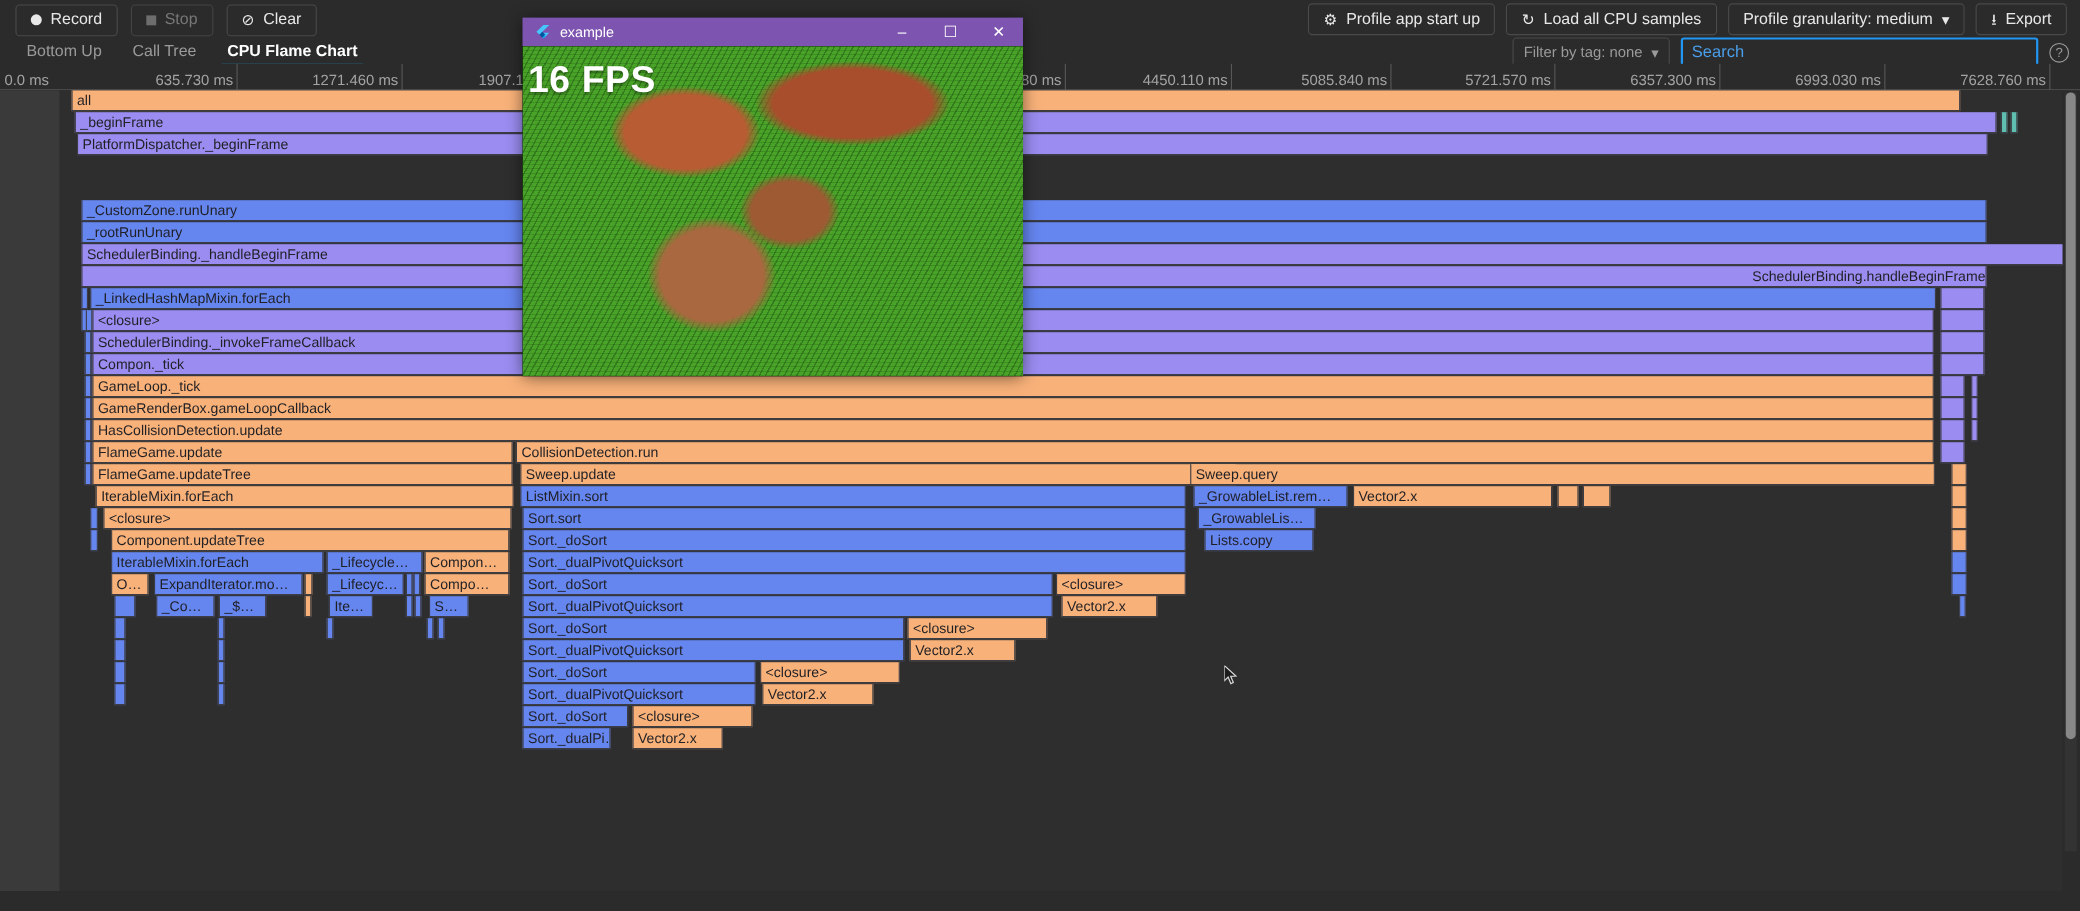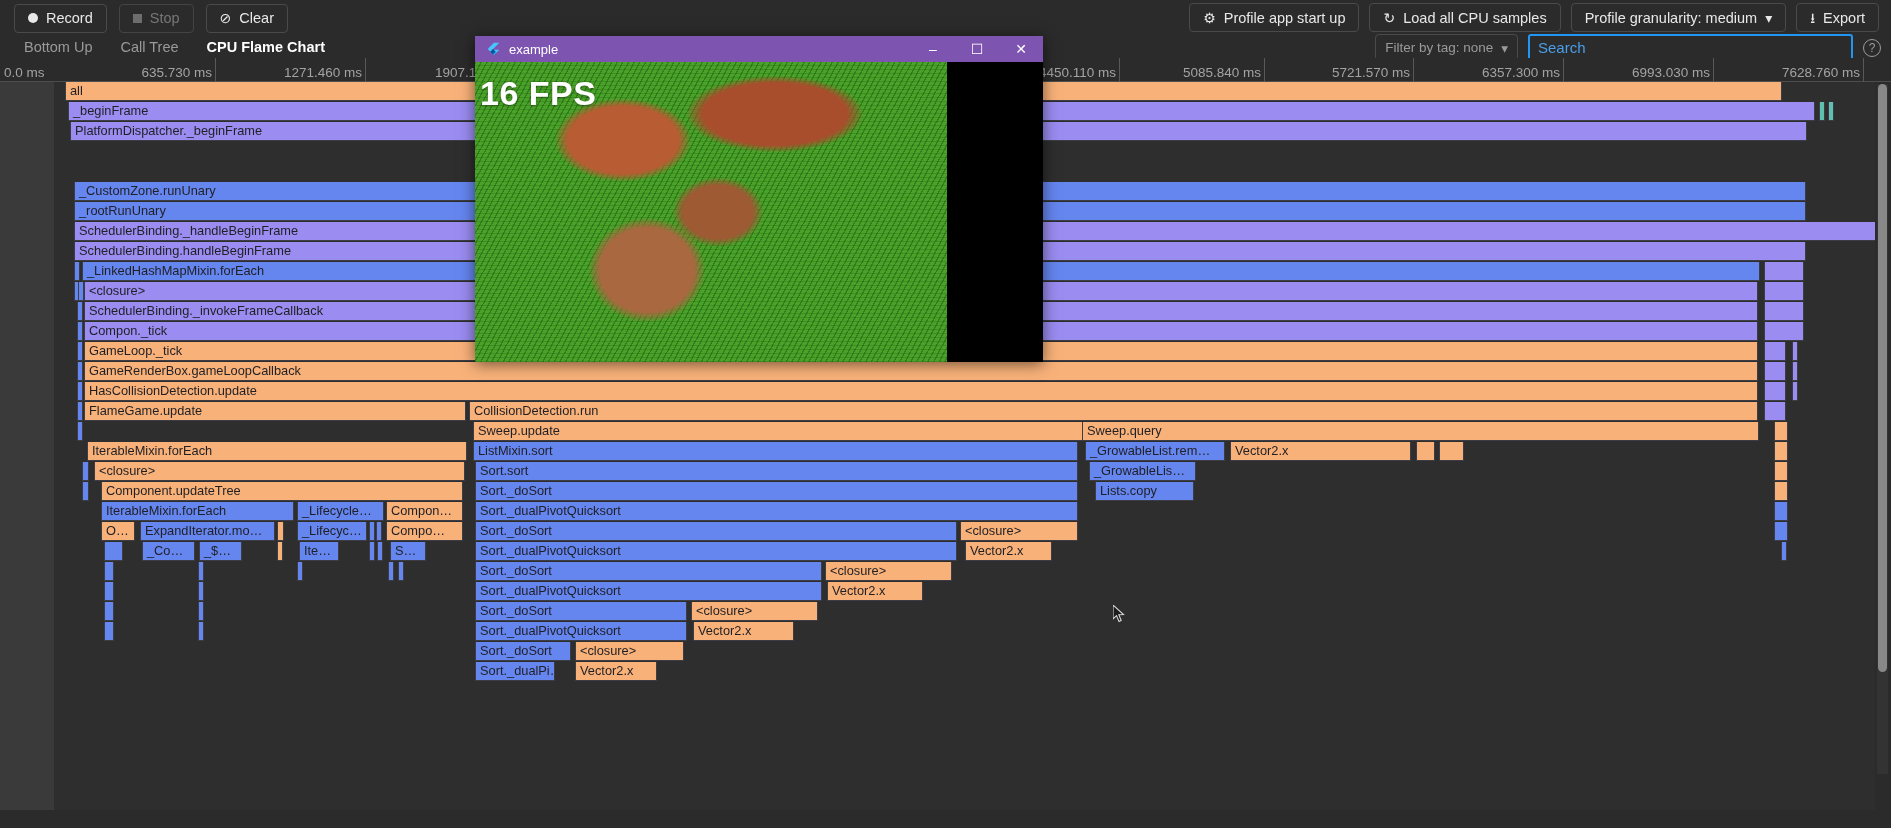--- a/index.html
+++ b/index.html
@@ -118,23 +118,22 @@
   }
 
   
   .bottom-strip {
     position: absolute; left: 0; bottom: 0; width: 1891px; height: 18px;
     background: #2b2b2b;
   }
 
   
   .winwrap {
-    position: absolute; left: 475px; top: 16px; width: 568px; height: 326px;
+    position: absolute; left: 475px; top: 16px; width: 455px; height: 326px;
     box-shadow: 0 2px 14px rgba(0,0,0,.55);
-    margin-top: 20px;
   }
   .win-title {
     height: 26px; background: #7d54b0; display: flex; align-items: center;
     padding-left: 10px; gap: 9px; position: relative;
   }
   .win-title .ttl { color: #fff; font-size: 13px; }
   .win-ctrls {
     position: absolute; right: 0; top: 0; height: 26px; display: flex;
   }
   .win-ctrl {
@@ -290,21 +289,21 @@
       <div class="row" style="top: 100px;">
         <div class="seg c-blue" style="left: 74px; width: 1732px;">_CustomZone.runUnary</div>
       </div>
       <div class="row" style="top: 120px;">
         <div class="seg c-blue" style="left: 74px; width: 1732px;">_rootRunUnary</div>
       </div>
       <div class="row" style="top: 140px;">
         <div class="seg c-purple" style="left: 74px; width: 1888px;">SchedulerBinding._handleBeginFrame</div>
       </div>
       <div class="row" style="top: 160px;">
-        <div class="seg c-purple" style="left: 74px; width: 1732px;">SchedulerBinding.handleBeginFrame</div>
+        <div class="seg c-purple" style="left: 74px; width: 1732px; text-align: right;">SchedulerBinding.handleBeginFrame</div>
       </div>
       <div class="row" style="top: 180px;">
         <div class="seg c-blue" style="left: 74px; width: 6px;"></div>
         <div class="seg c-blue" style="left: 82px; width: 1678px;">_LinkedHashMapMixin.forEach</div>
         <div class="seg c-purple" style="left: 1764px; width: 40px;"></div>
       </div>
       <div class="row" style="top: 200px;">
         <div class="seg c-blue" style="left: 74px; width: 4px;"></div>
         <div class="seg c-blue" style="left: 78px; width: 4px;"></div>
         <div class="seg c-purple" style="left: 84px; width: 1674px;">&lt;closure&gt;</div>
@@ -339,20 +338,21 @@
         <div class="seg c-purple" style="left: 1792px; width: 5px;"></div>
       </div>
       <div class="row" style="top: 320px;">
         <div class="seg c-blue" style="left: 77px; width: 5px;"></div>
         <div class="seg c-orange" style="left: 84px; width: 382px;">FlameGame.update</div>
         <div class="seg c-orange" style="left: 469px; width: 1289px;">CollisionDetection.run</div>
         <div class="seg c-purple" style="left: 1764px; width: 22px;"></div>
       </div>
       <div class="row" style="top: 340px;">
         <div class="seg c-blue" style="left: 77px; width: 5px;"></div>
+        <div class="seg c-orange" style="left: 84px; width: 382px;">FlameGame.updateTree</div>
         <div class="seg c-orange" style="left: 473px; width: 651px;">Sweep.update</div>
         <div class="seg c-orange" style="left: 1082px; width: 677px;">Sweep.query</div>
         <div class="seg c-orange" style="left: 1774px; width: 14px;"></div>
       </div>
       <div class="row" style="top: 360px;">
         <div class="seg c-orange" style="left: 87px; width: 380px;">IterableMixin.forEach</div>
         <div class="seg c-blue" style="left: 473px; width: 605px;">ListMixin.sort</div>
         <div class="seg c-blue" style="left: 1085px; width: 140px;">_GrowableList.rem…</div>
         <div class="seg c-orange" style="left: 1230px; width: 181px;">Vector2.x</div>
         <div class="seg c-orange" style="left: 1416px; width: 19px;"></div>

